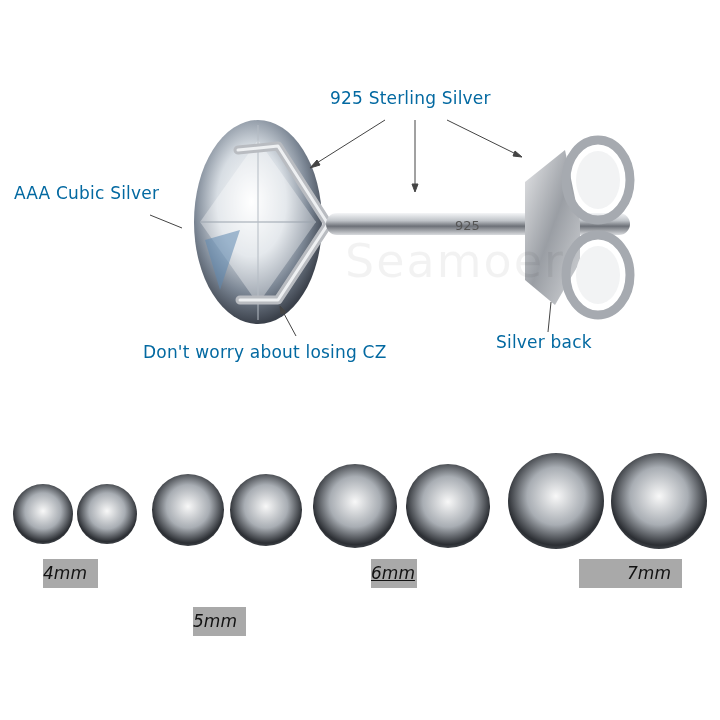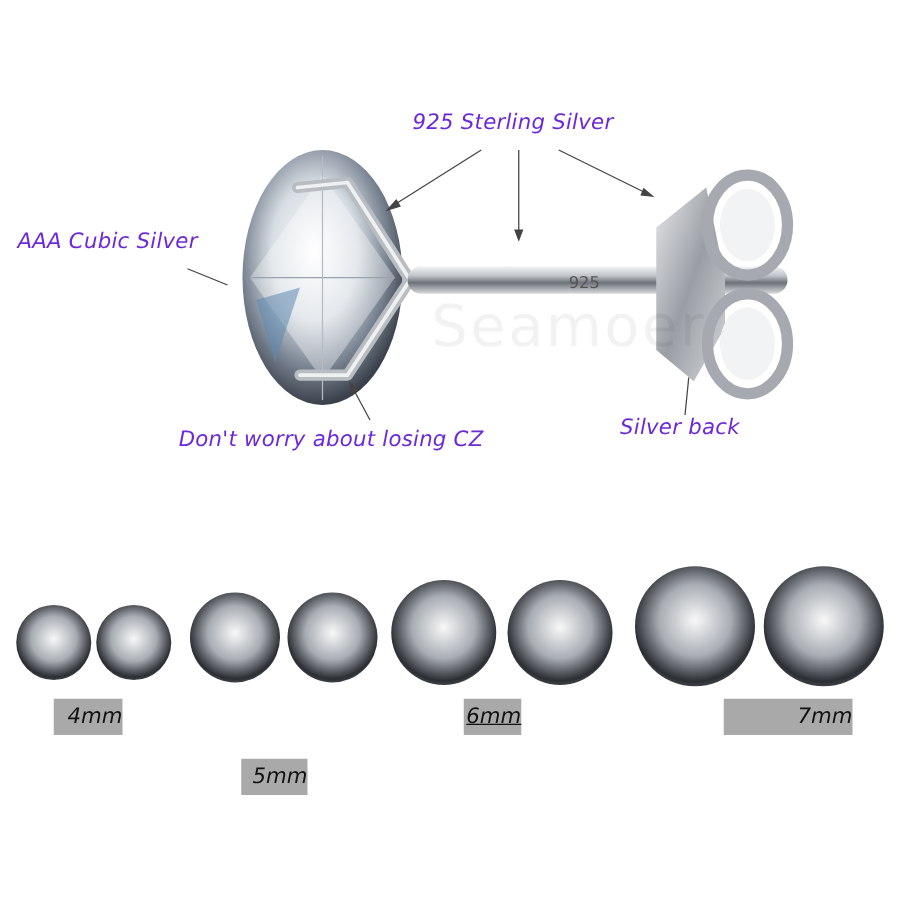--- a/index.html
+++ b/index.html
@@ -1,21 +1,21 @@
 <!DOCTYPE html>
 <html><head>
 <meta charset="utf-8">
 <style>
   html, body { margin:0; padding:0; background:#ffffff; }
   body { width:720px; height:720px; position:relative; overflow:hidden;
          font-family:"DejaVu Sans", sans-serif; }
-  .callout { position:absolute; font-style:italic; font-size:17px; color:#6d28d9; white-space:nowrap; letter-spacing:0.2px;text-align:center; }
+  .callout { position:absolute; font-size:17px; color:#0369a1; white-space:nowrap; letter-spacing:0.2px;text-align:center; }
   svg.art { position:absolute; left:0; top:0; }
   .size-label { position:absolute; height:29px; background:#a9a9a9; color:#111;
-                font-style:italic; font-size:17px; line-height:29px; text-align:right; }
+                font-style:italic; font-size:17px; line-height:29px; text-align:left; }
   .watermark { position:absolute; font-size:46px; color:rgba(0,0,0,0.05); font-family:"DejaVu Sans", sans-serif; letter-spacing:2px; }
 </style>
 </head>
 <body>
 
 <svg class="art" width="720" height="720" viewBox="0 0 720 720">
   <defs>
     <linearGradient id="postGrad" x1="0" y1="0" x2="0" y2="1">
       <stop offset="0" stop-color="#f4f5f7"></stop>
       <stop offset="0.35" stop-color="#bfc3c8"></stop>

